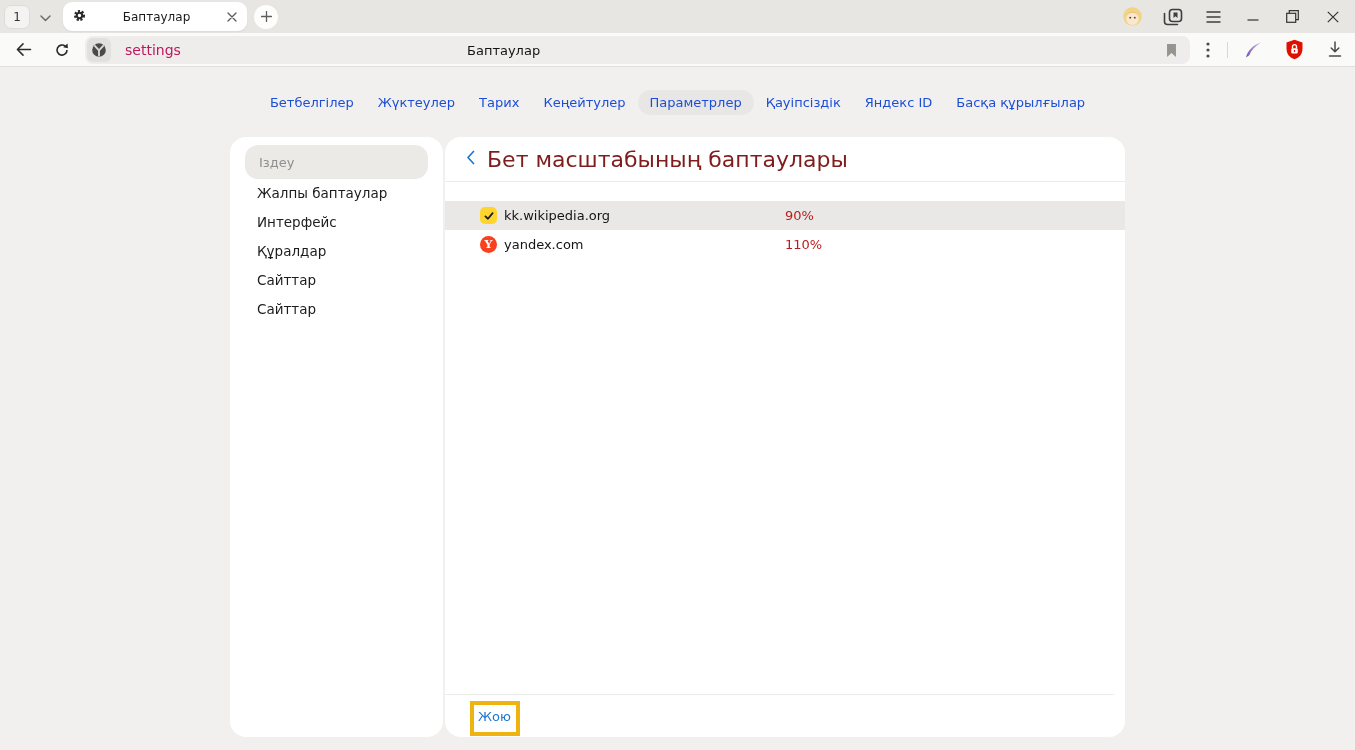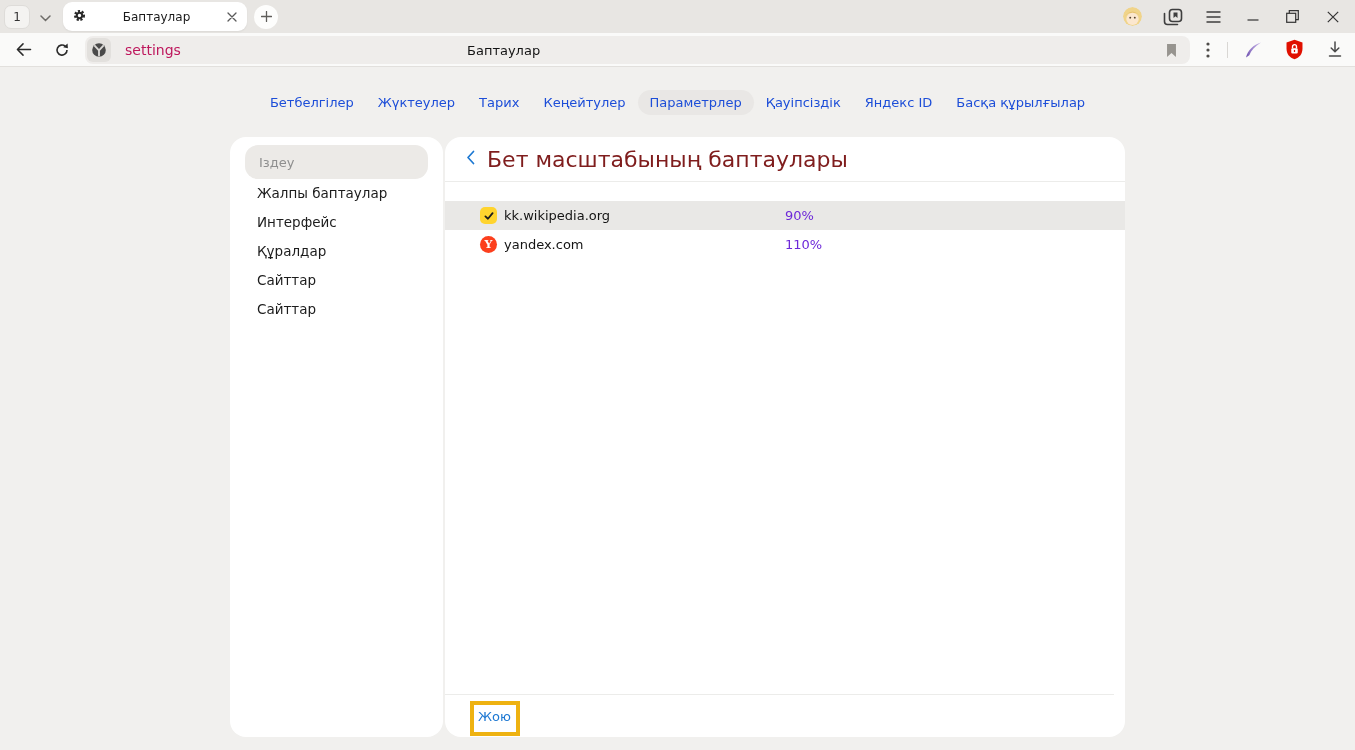--- a/index.html
+++ b/index.html
@@ -49,21 +49,21 @@
   .main-card { position:relative; width:680px; background:#fff; border-radius:16px; overflow:hidden; }
   .card-header { height:45px; display:flex; align-items:center; padding-left:21px; border-bottom:1px solid #ececea; }
   .card-title { margin-left:12px; font-size:22px; color:#7f1d1d; }
   .rows { margin-top:19px; }
   .site-row { position:relative; height:29px; display:flex; align-items:center; padding-left:35px; }
   .site-row.selected { background:#e9e8e6; }
   .row-icon { width:17px; height:17px; display:flex; align-items:center; justify-content:center; }
   .checkbox { background:#ffd42e; border-radius:5px; }
   .favicon-y { background:#fc3f1d; border-radius:50%; color:#fff; font-family:"DejaVu Serif","Liberation Serif",serif; font-weight:bold; font-size:11px; }
   .site-name { margin-left:7px; font-size:13px; color:#141414; }
-  .zoom-value { position:absolute; left:340px; font-size:13px; color:#6d28d9; }
+  .zoom-value { position:absolute; left:340px; font-size:13px; color:#b91c1c; }
 
   .card-footer { position:absolute; left:0; right:11px; bottom:0; height:43px; border-top:1px solid #ececea; }
   .link { font-size:13px; color:#1d78d2; cursor:pointer; text-decoration:none; }
   .delete-link { position:absolute; left:33px; top:0; height:43px; display:flex; align-items:center; }
   .deselect-link { position:absolute; right:28px; top:0; height:43px; display:flex; align-items:center; }
   .highlight-box { position:absolute; left:25px; top:6px; width:50px; height:35px; border:4px solid #eeb211; pointer-events:none; }
 </style>
 </head>
 <body>
 

